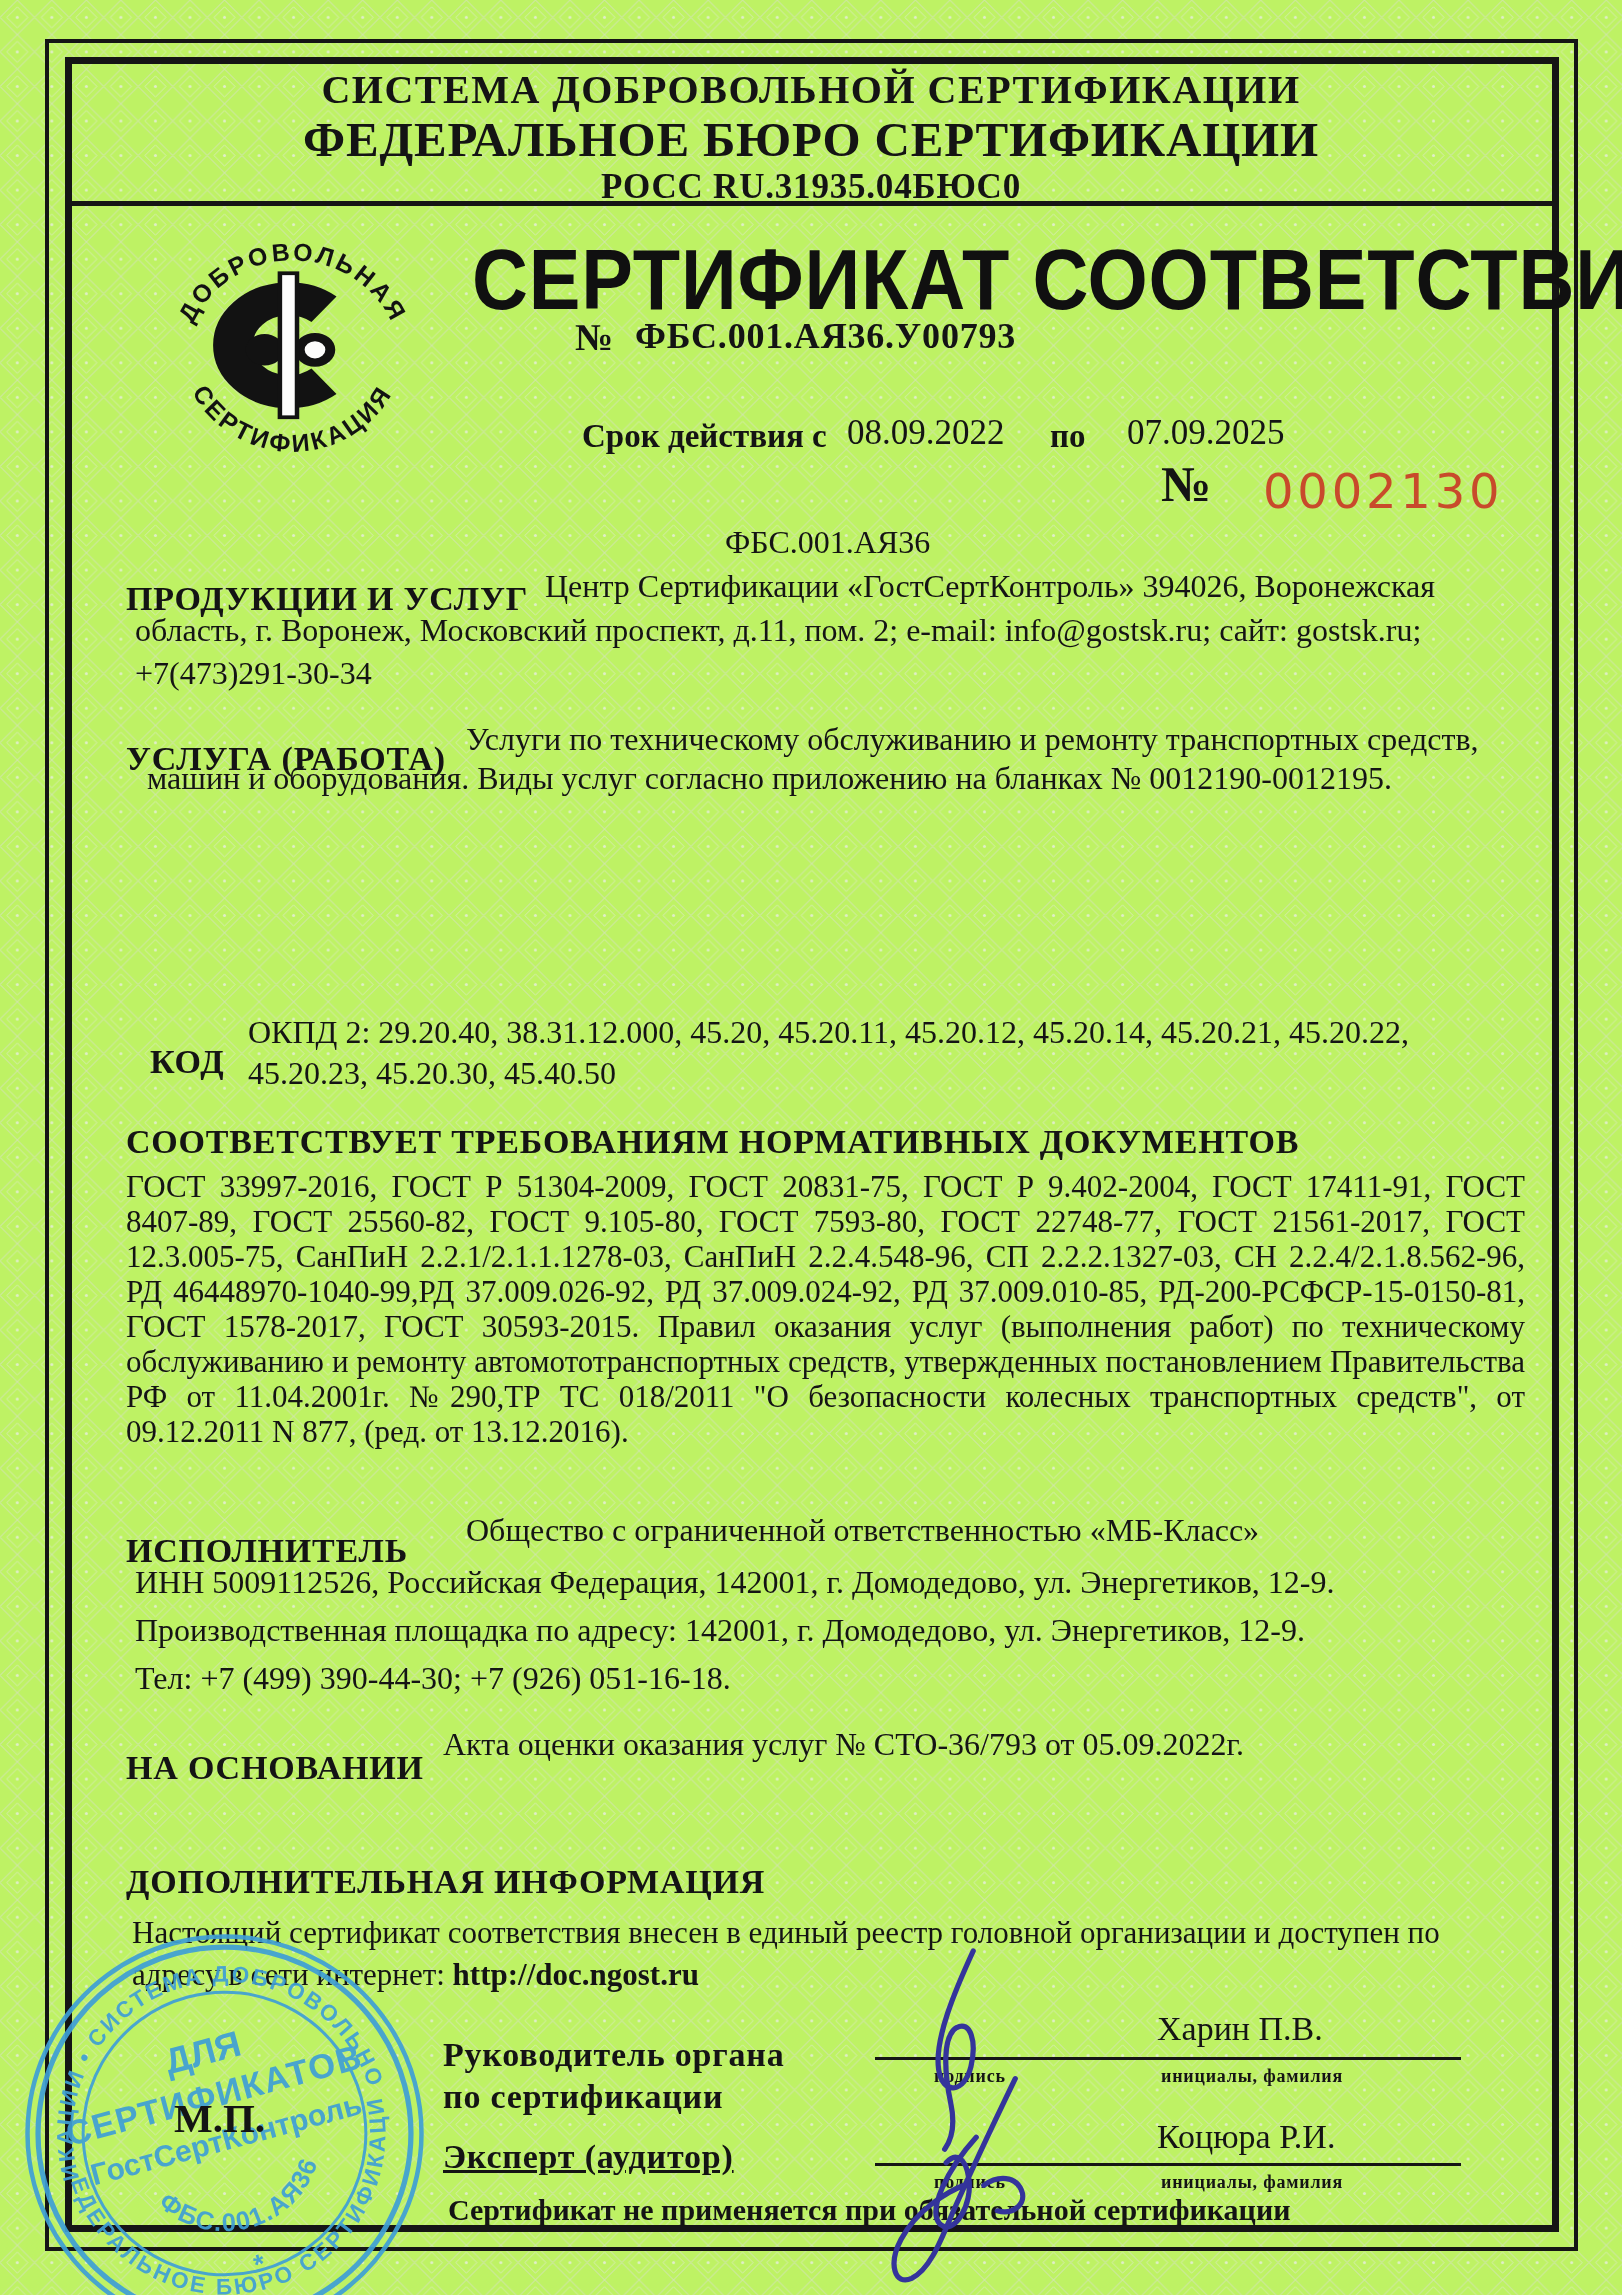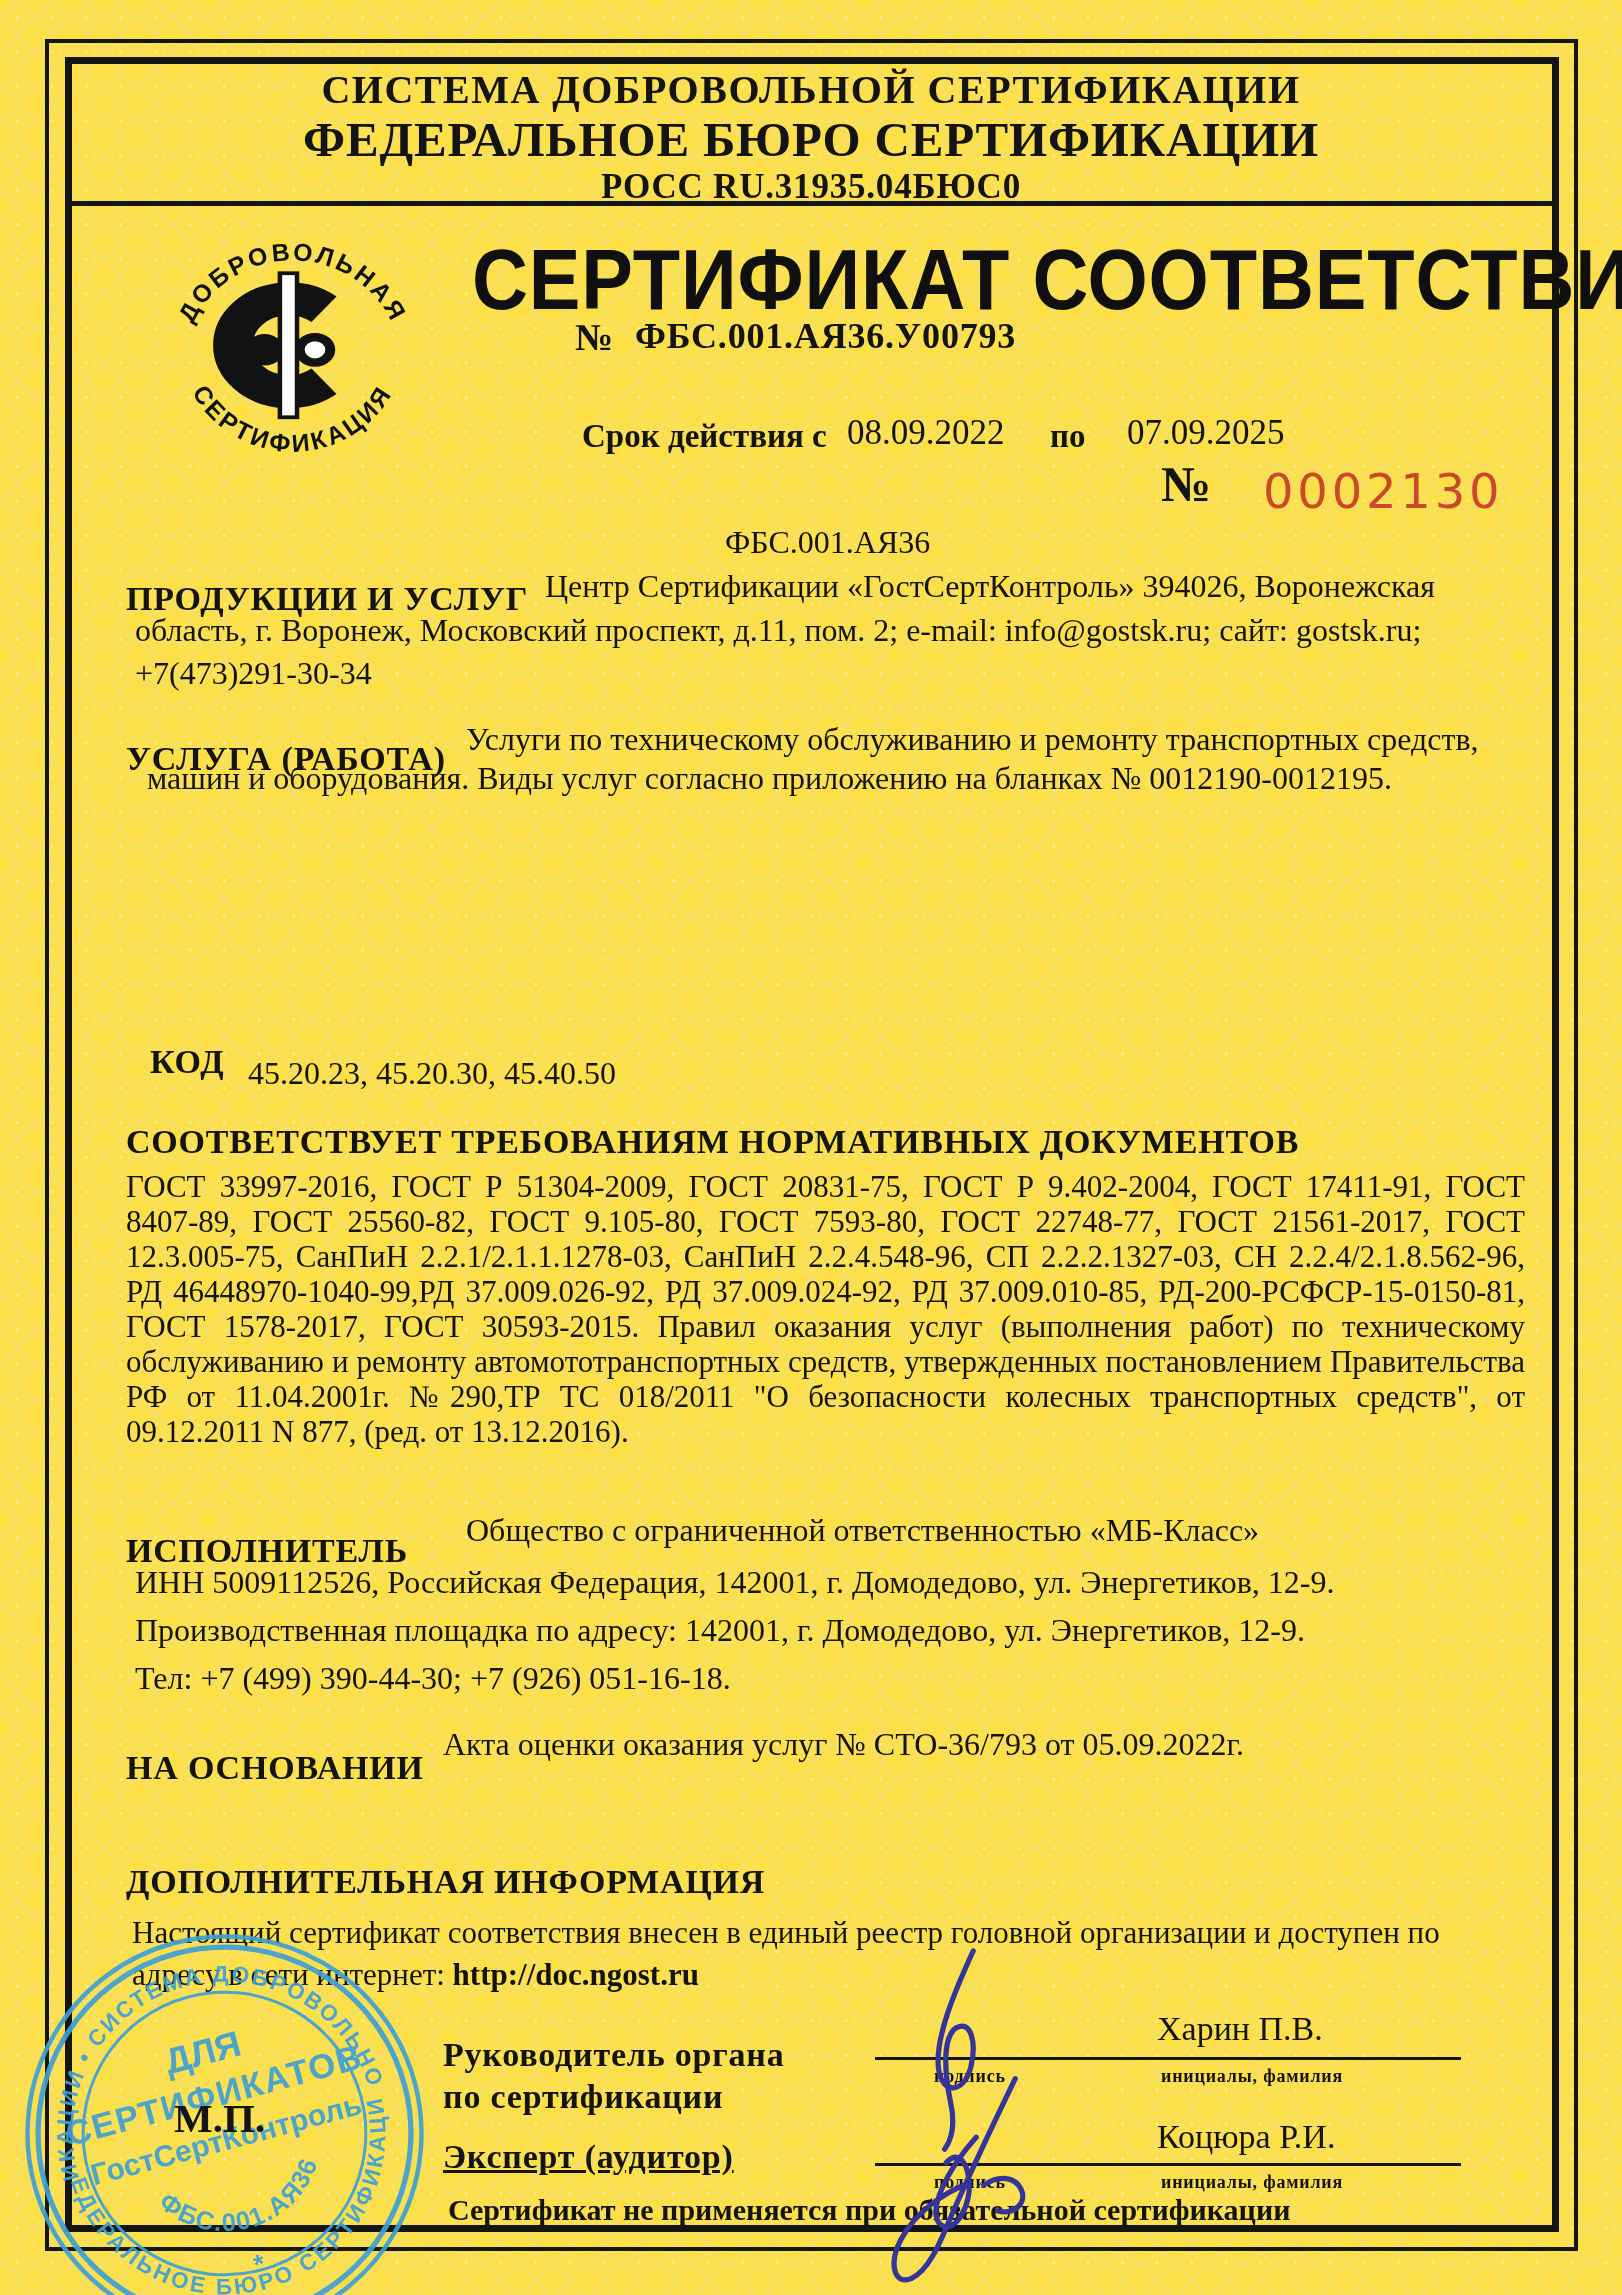--- a/index.html
+++ b/index.html
@@ -1,16 +1,16 @@
 <!DOCTYPE html>
 <html style="font-size:12px"><head>
 <meta charset="utf-8">
 <style>
   html,body{margin:0;padding:0;background:#ffffff;}
-  .page{position:relative;width:1622px;height:2295px;background:#fde047;overflow:hidden;
+  .page{position:relative;width:1622px;height:2295px;background:#bef264;overflow:hidden;
         font-family:"Liberation Serif",serif;color:#141414;}
   .texture{position:absolute;left:0;top:0;z-index:0;}
   .outer-frame{position:absolute;left:45px;top:39px;right:44px;bottom:44px;border:4.5px solid #151515;z-index:1;}
   .inner-frame{position:absolute;left:65px;top:57px;right:63px;bottom:63px;border:7.5px solid #151515;z-index:1;}
   .hdr-divider{position:absolute;left:70px;top:201px;width:1483px;height:5.3px;background:#151515;z-index:2;}
   .t{position:absolute;z-index:3;white-space:nowrap;}
   .center{left:0;width:1622px;text-align:center;}
   .b{font-weight:bold;}
   .sys{top:66px;font-size:40px;letter-spacing:1.5px;}
   .bureau{top:111px;font-size:49px;letter-spacing:0.8px;}
@@ -132,20 +132,21 @@
   <div class="t val org-reg">ФБС.001.АЯ36</div>
   <div class="t val org-v1">Центр Сертификации «ГостСертКонтроль» 394026, Воронежская</div>
   <div class="t val org-v2">область, г. Воронеж, Московский проспект, д.11, пом. 2; e-mail: info@gostsk.ru; сайт: gostsk.ru;</div>
   <div class="t val org-v3">+7(473)291-30-34</div>
 
   <div class="t lbl svc-lbl">УСЛУГА (РАБОТА)</div>
   <div class="t val svc-v1">Услуги по техническому обслуживанию и ремонту транспортных средств,</div>
   <div class="t val svc-v2">машин и оборудования. Виды услуг согласно приложению на бланках № 0012190-0012195.</div>
 
   <div class="t lbl code-lbl">КОД</div>
+  <div class="t val code-v1">ОКПД 2: 29.20.40, 38.31.12.000, 45.20, 45.20.11, 45.20.12, 45.20.14, 45.20.21, 45.20.22,</div>
   <div class="t val code-v2">45.20.23, 45.20.30, 45.40.50</div>
 
   <div class="t lbl conf-h">СООТВЕТСТВУЕТ ТРЕБОВАНИЯМ НОРМАТИВНЫХ ДОКУМЕНТОВ</div>
   <div class="t conf-p">ГОСТ 33997-2016, ГОСТ Р 51304-2009, ГОСТ 20831-75, ГОСТ Р 9.402-2004, ГОСТ 17411-91, ГОСТ 8407-89, ГОСТ 25560-82, ГОСТ 9.105-80, ГОСТ 7593-80, ГОСТ 22748-77, ГОСТ 21561-2017, ГОСТ 12.3.005-75, СанПиН 2.2.1/2.1.1.1278-03, СанПиН 2.2.4.548-96, СП 2.2.2.1327-03, СН 2.2.4/2.1.8.562-96, РД 46448970-1040-99,РД 37.009.026-92, РД 37.009.024-92, РД 37.009.010-85, РД-200-РСФСР-15-0150-81, ГОСТ 1578-2017, ГОСТ 30593-2015. Правил оказания услуг (выполнения работ) по техническому обслуживанию и ремонту автомототранспортных средств, утвержденных постановлением  Правительства РФ от 11.04.2001г. №290,ТР ТС 018/2011 "О безопасности колесных транспортных средств", от 09.12.2011 N 877, (ред. от 13.12.2016).</div>
 
   <div class="t val exec-name">Общество с ограниченной ответственностью «МБ-Класс»</div>
   <div class="t lbl exec-lbl">ИСПОЛНИТЕЛЬ</div>
   <div class="t val exec-l2">ИНН 5009112526, Российская Федерация, 142001, г. Домодедово, ул. Энергетиков, 12-9.</div>
   <div class="t val exec-l3">Производственная площадка по адресу: 142001, г. Домодедово, ул. Энергетиков, 12-9.</div>
   <div class="t val exec-l4">Тел: +7 (499) 390-44-30; +7 (926) 051-16-18.</div>

